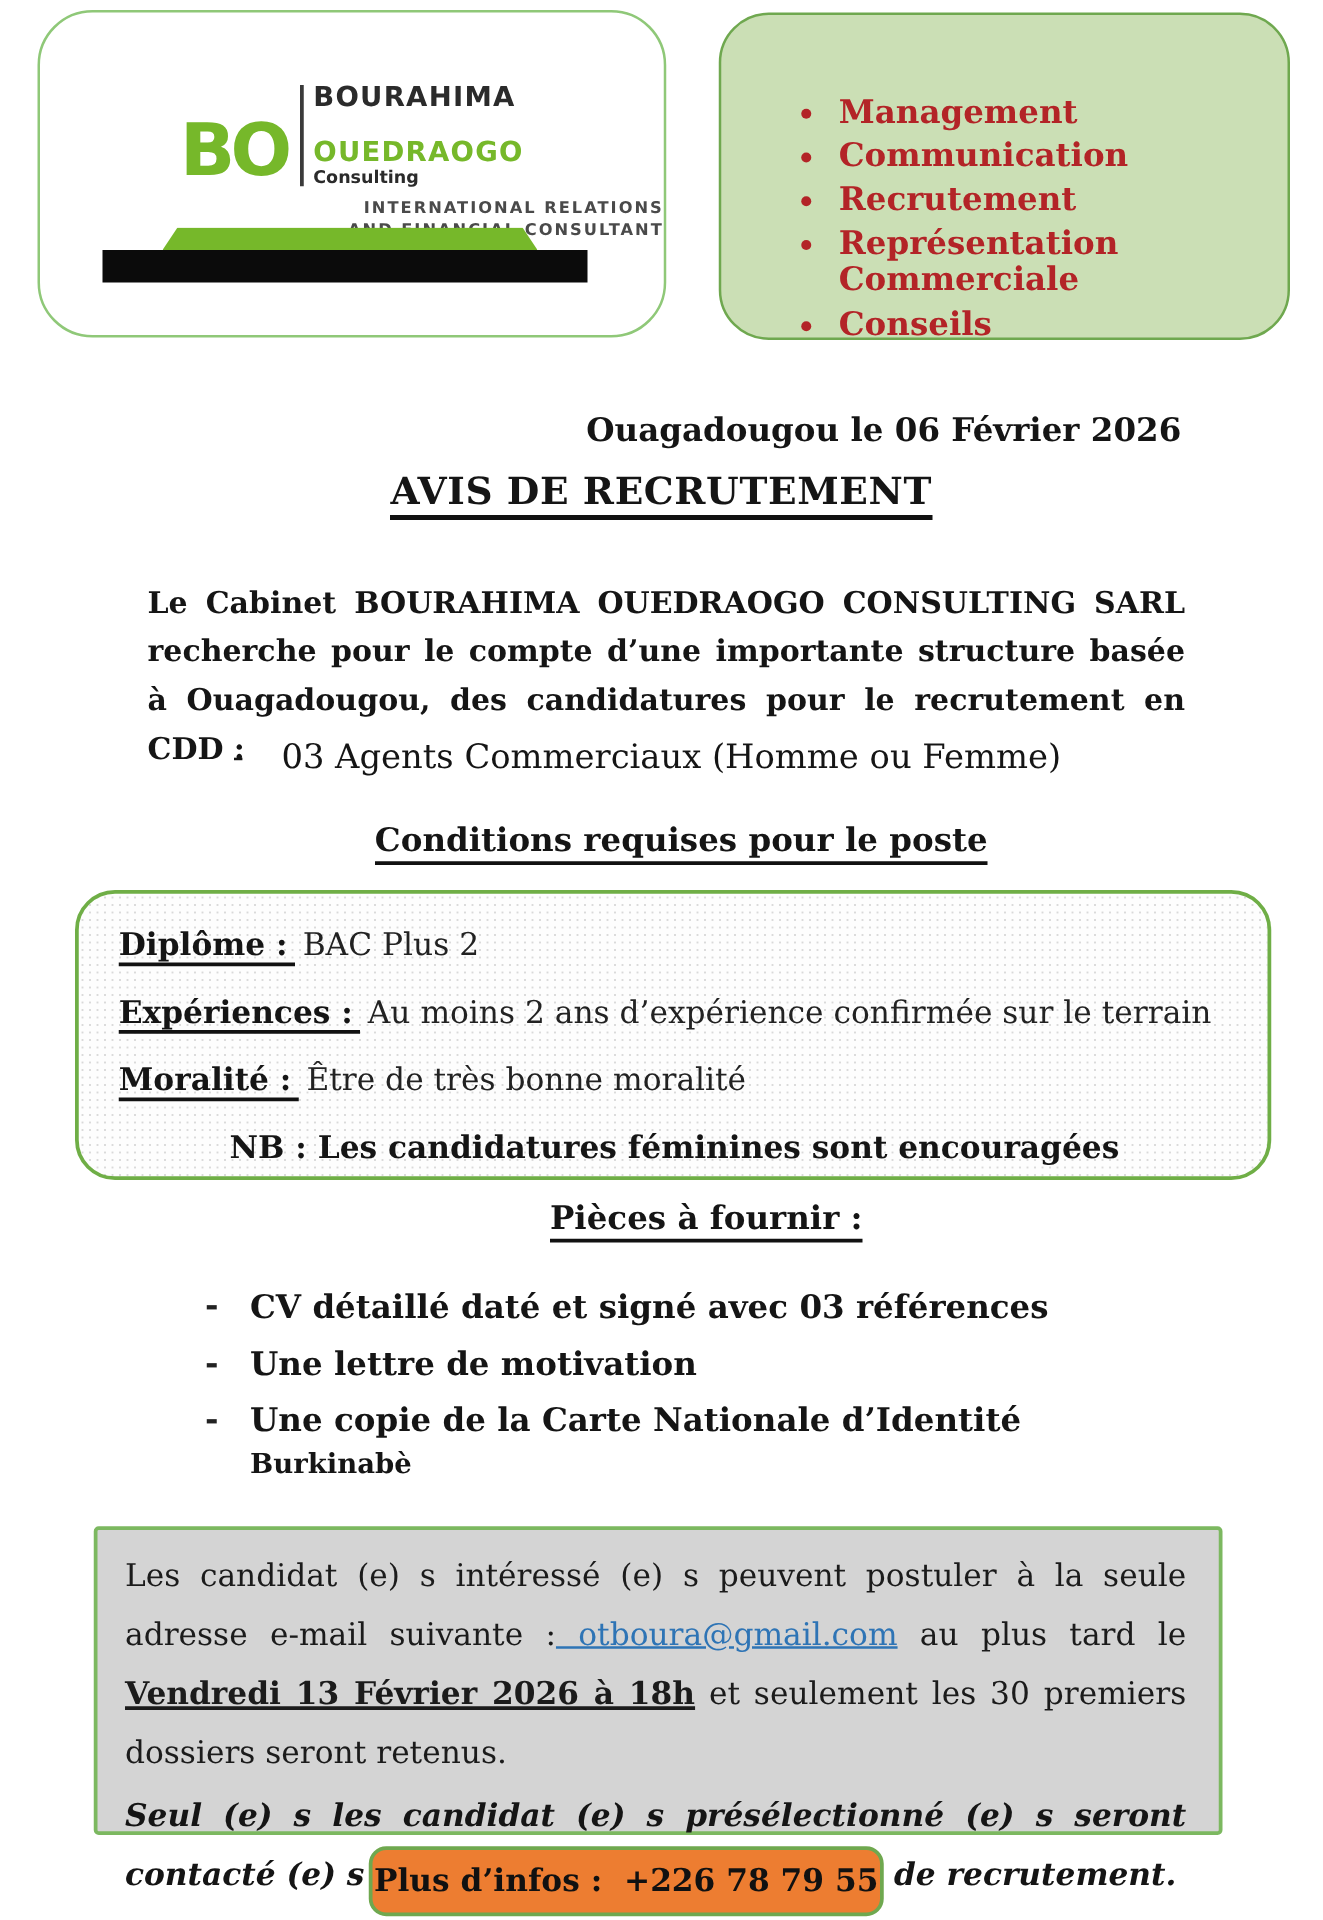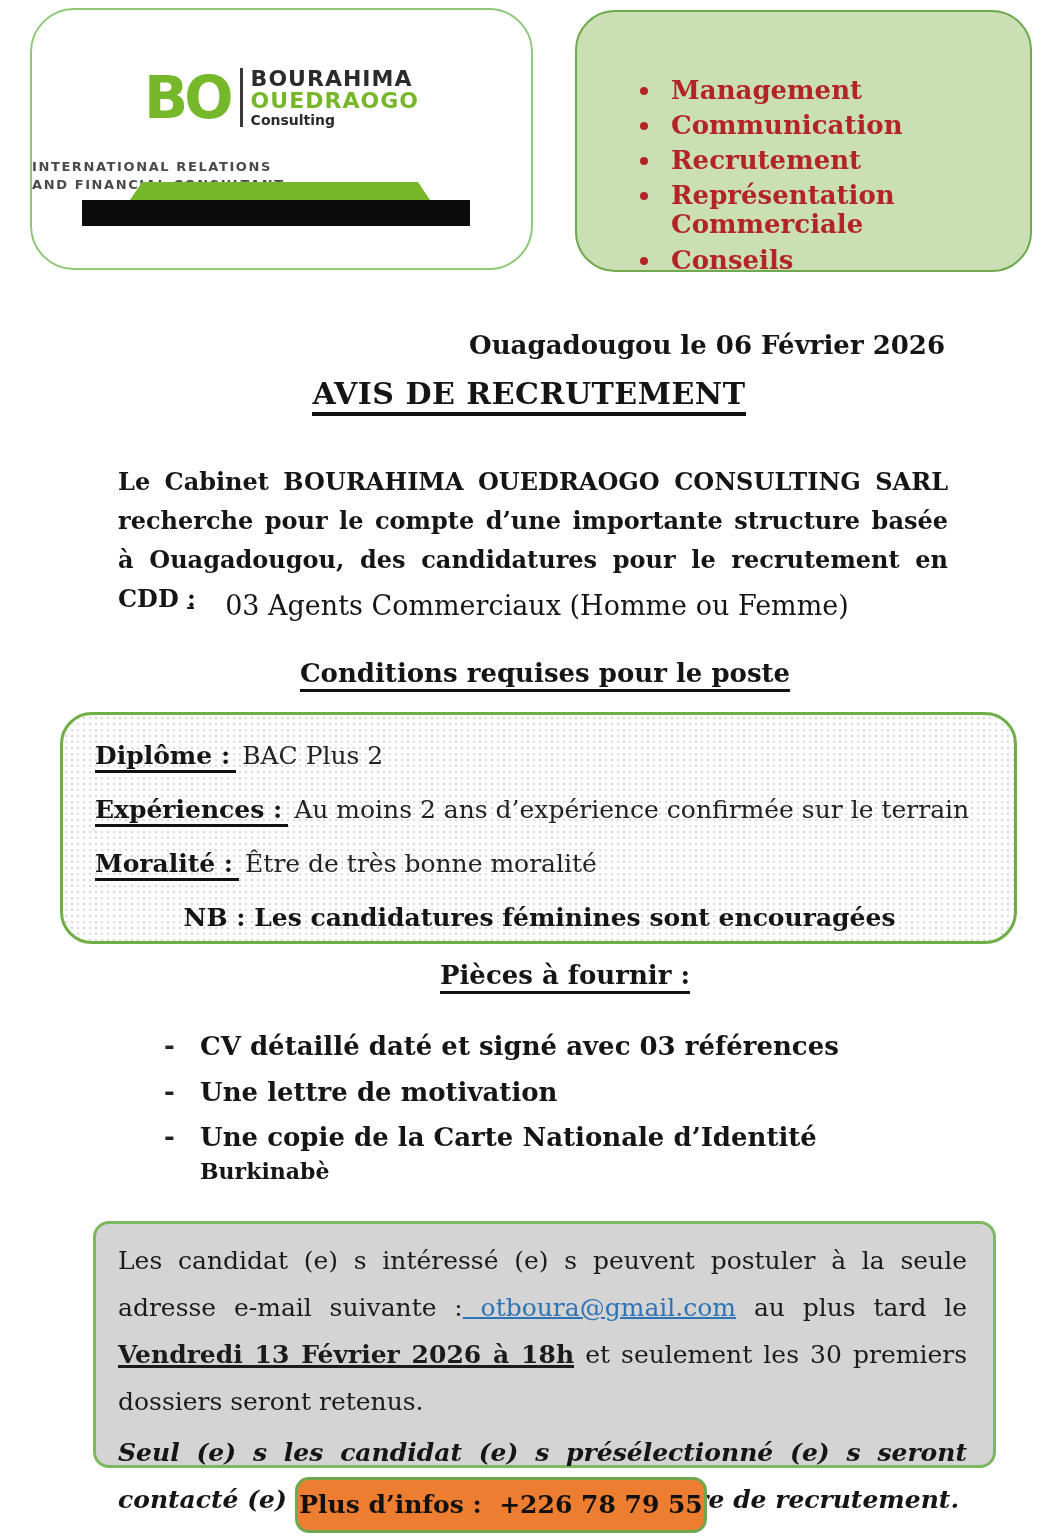--- a/index.html
+++ b/index.html
@@ -29,25 +29,25 @@
   .logo-mark {
     color:#76b82a; font-size:58px; font-weight:800;
     letter-spacing:-4px; line-height:1;
     padding-right:10px;
   }
   .logo-names {
     border-left:3px solid #3a3a3a;
     padding-left:8px; line-height:1.02;
   }
   .brand1 { color:#2b2b2b; font-size:22px; font-weight:bold; letter-spacing:1px; }
-  .brand2 { color:#76b82a; font-size:22px; font-weight:bold; letter-spacing:1px; }
+  .brand2 { color:#76b82a; font-size:22px; font-weight:bold; letter-spacing:1px;margin-top:22px; }
   .brand3 { color:#2b2b2b; font-size:14px; font-weight:bold; }
   .tagline {
     position:absolute; top:148px; left:0; right:0;
-    text-align:left;
+    text-align:right;
     font-family:"DejaVu Sans", sans-serif;
     font-size:13px; font-weight:bold; color:#4a4a4a;
     letter-spacing:1.6px; line-height:1.35;
   }
   .bar-green {
     position:absolute; bottom:68px; left:98px;
     width:300px; height:18px; background:#76b82a;
     clip-path:polygon(4% 0, 96% 0, 100% 100%, 0 100%);
   }
   .bar-black {
@@ -135,24 +135,24 @@
   .piece-dash {
     width:36px; flex:0 0 36px;
     font-size:26px; font-weight:bold; color:#222;
   }
   .piece-text { font-size:26px; font-weight:bold; line-height:1.25; white-space:pre-wrap; }
   .piece-suffix { font-size:22px; font-weight:bold; }
   .piece-line2 { font-size:20px; font-weight:bold; line-height:1.2; }
 
   
   .apply-box {
-    top:1221px; left:93px; width:903px; height:247px;
+    top:1221px; left:75px; width:903px; height:247px;
     background:#d4d4d4;
     border:3px solid #7cb860;
-    border-radius:16px;
+    border-radius:4px;
     padding:13px 26px 0 22px;
   }
   .apply-p1 {
     font-size:25px; line-height:47px;
     text-align:justify; color:#1b1b1b;
   }
   .apply-email {
     color:#2e74b5; text-decoration:underline;
     text-decoration-thickness:2px;
   }

